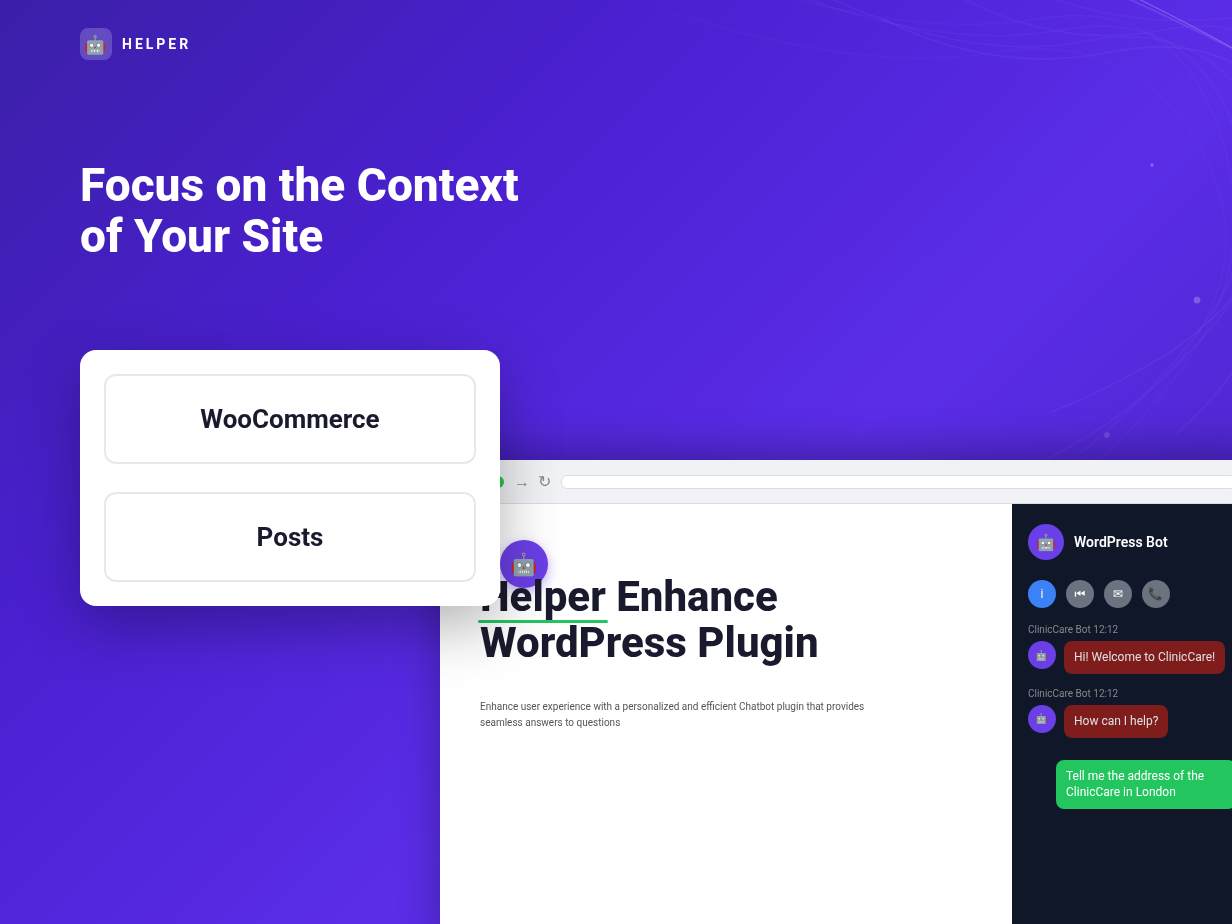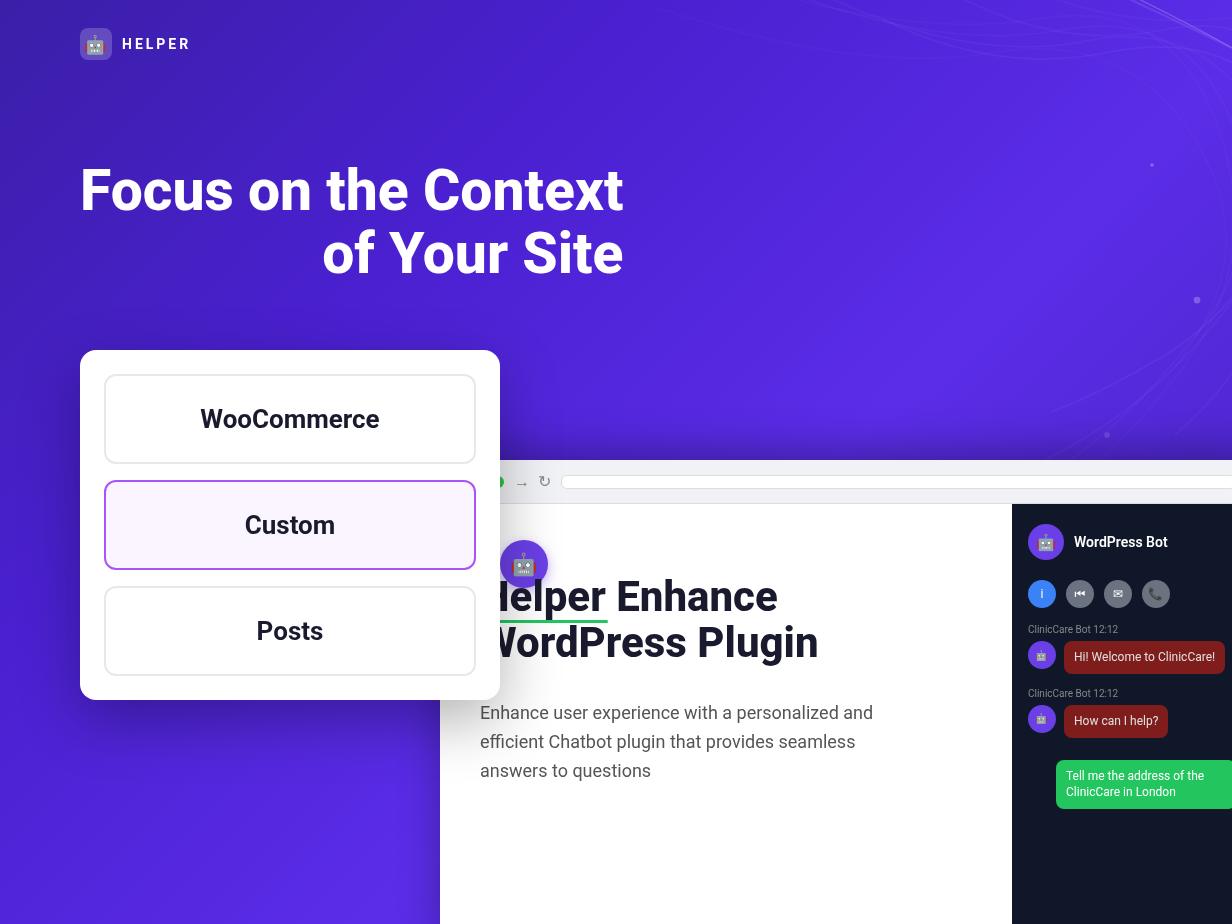--- a/index.html
+++ b/index.html
@@ -76,41 +76,40 @@
     
     .hero-text {
       position: absolute;
       top: 160px;
       left: 80px;
       z-index: 10;
       color: white;
     }
 
     .hero-title {
-      font-size: 57px;
+      font-size: 46px;
       font-weight: 800;
       line-height: 1.1;
       max-width: 600px;
-      text-align: right;
     }
 
     
     .selection-panel {
       position: absolute;
       top: 350px;
       left: 80px;
       width: 420px;
       background: white;
       border-radius: 16px;
       padding: 24px;
       z-index: 20;
       box-shadow: 0 20px 60px rgba(0,0,0,0.3);
       display: flex;
       flex-direction: column;
-      gap: 16px;
+      gap: 28px;
     }
 
     .panel-item {
       border: 2px solid #e8e8e8;
       border-radius: 12px;
       padding: 28px 20px;
       display: flex;
       align-items: center;
       justify-content: center;
       cursor: pointer;
@@ -227,21 +226,21 @@
       font-size: 42px;
       font-weight: 800;
       color: #1a1a2e;
       line-height: 1.1;
       margin-top: 30px;
       margin-bottom: 16px;
       max-width: 500px;
     }
 
     .hero-subtext {
-      font-size: 18px;
+      font-size: 10px;
       color: #555;
       line-height: 1.6;
       max-width: 400px;
       margin-bottom: 28px;
       margin-top: 33px;
     }
 
     .underline-word {
       display: inline-block;
       position: relative;
@@ -403,23 +402,20 @@
 <div class="hero-text">
   <h1 class="hero-title">
     <span>Focus on the Context</span><br>
     <span>of Your Site</span>
   </h1>
 </div>
 
 <div class="selection-panel">
   <div class="panel-item">
     <span class="panel-item-label">WooCommerce</span>
-  </div>
-  <div class="panel-item active">
-    <span class="panel-item-label">Custom</span>
   </div>
   <div class="panel-item">
     <span class="panel-item-label">Posts</span>
   </div>
 </div>
 
 <div class="browser-mockup">
   <div class="browser-toolbar">
     <div class="browser-dots">
       <div class="browser-dot dot-red"></div>

